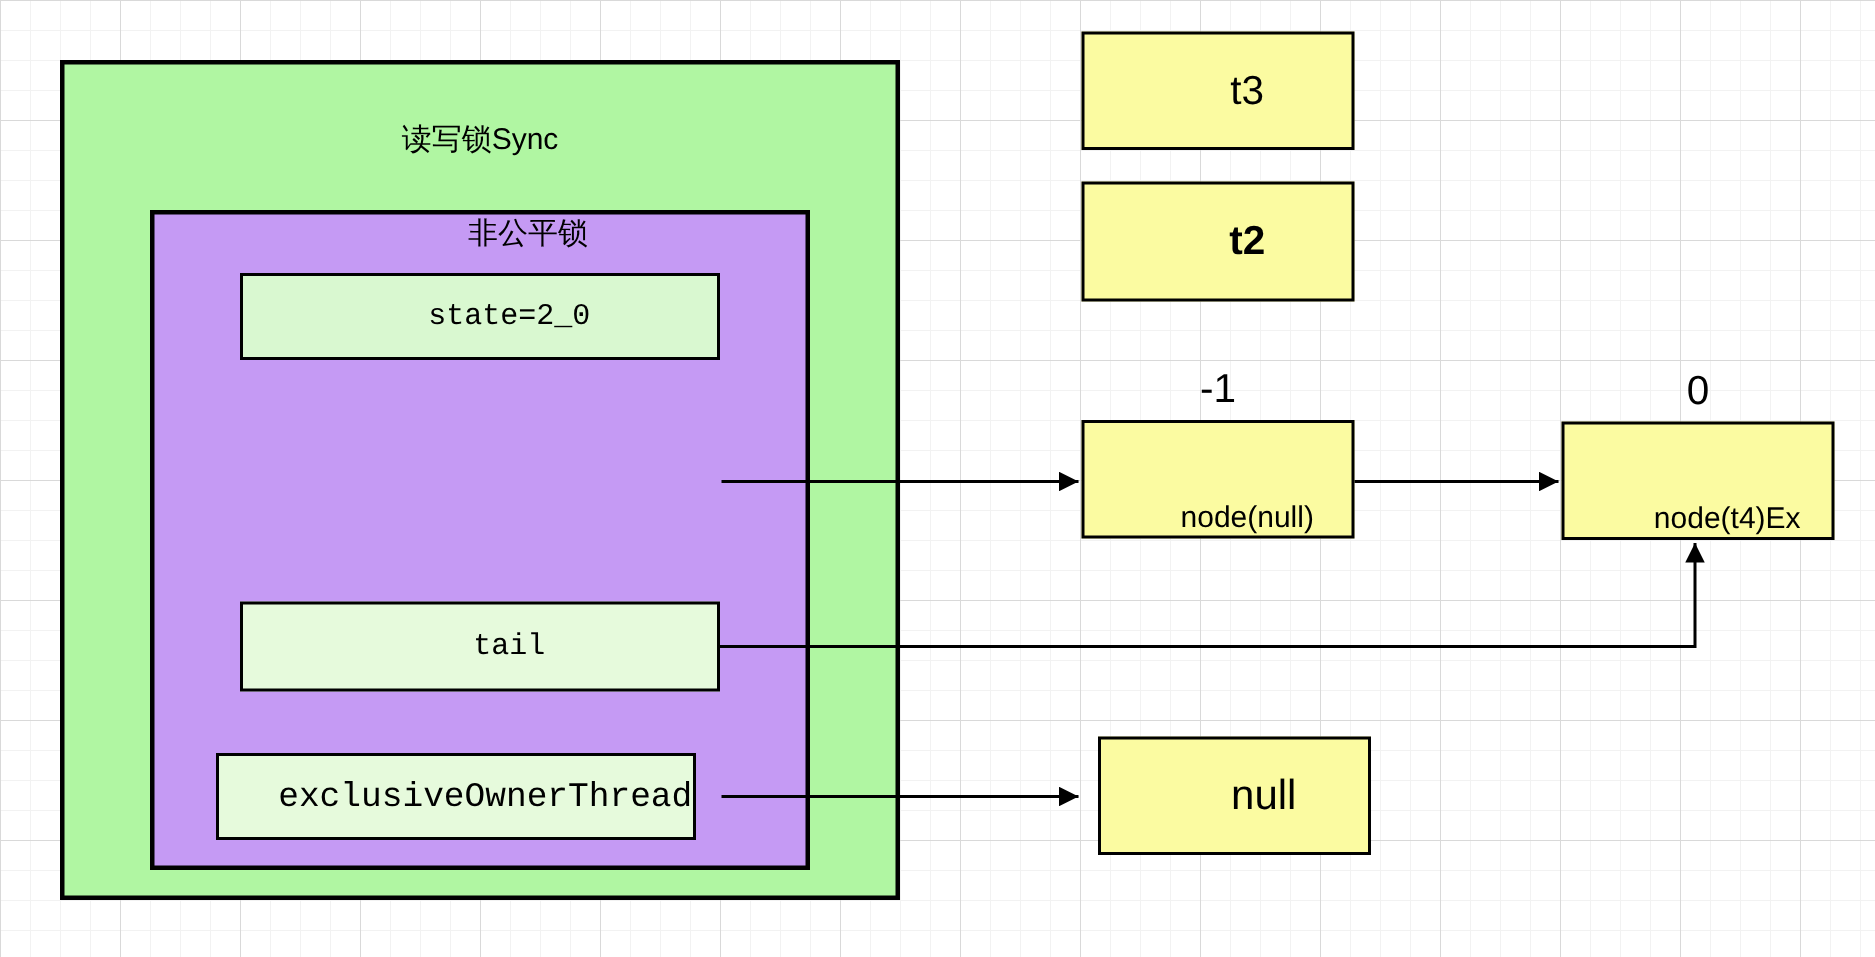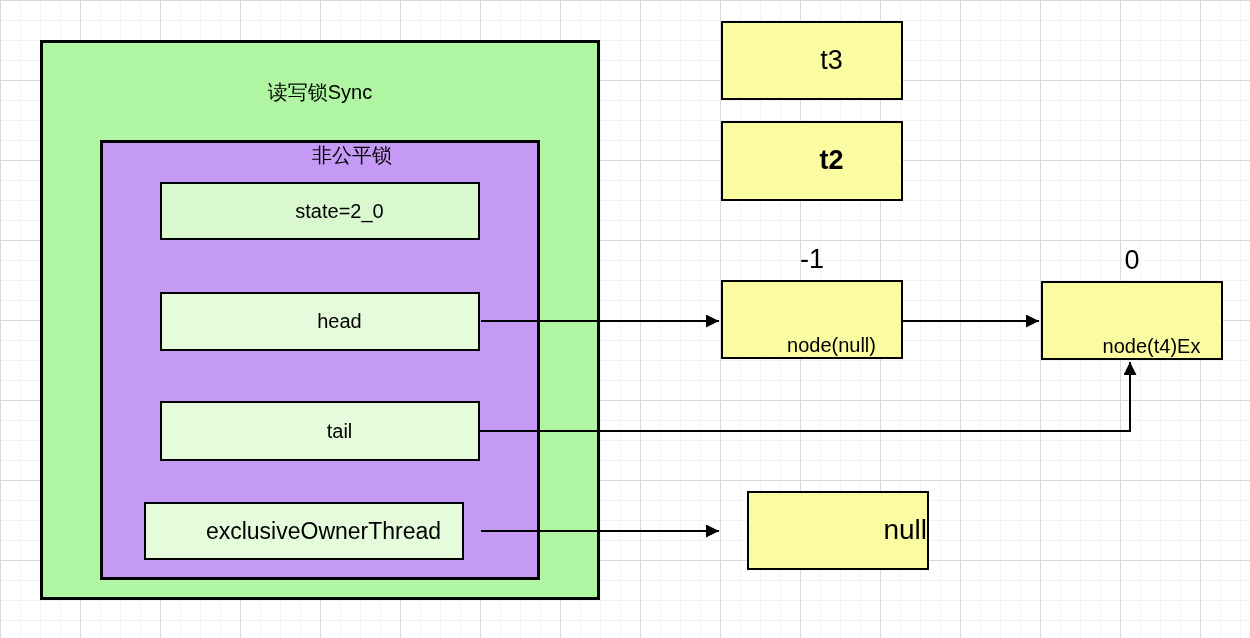--- a/index.html
+++ b/index.html
@@ -17,21 +17,21 @@
       linear-gradient(to right, var(--grid-minor,#f2f2f2) 1px, transparent 1px),
       linear-gradient(to bottom, var(--grid-minor,#f2f2f2) 1px, transparent 1px);
     background-size:80px 80px,80px 80px,20px 20px,20px 20px;
   }
   .shape{
     position:absolute;box-sizing:border-box;
     display:flex;align-items:center;justify-content:center;
     text-align:center;line-height:1.15;padding-left:39px;
   }
   .container-box{border:3px solid #000;}
-  .field-box{border:2px solid #000;font-size:20px;}
+  .field-box{border:2px solid #000;font-size:20px;font-family:Liberation Mono, monospace;}
   .yellow-box{border:2px solid #000;font-size:27px;}
   .node-box{border:2px solid #000;font-size:20px;align-items:flex-end;}
   .floating-label{
     position:absolute;box-sizing:border-box;text-align:center;
     background:transparent;display:flex;align-items:center;justify-content:center;
   }
   .big-title{font-size:20px;}
   .ws-label{font-size:27px;}
   #arrow-layer{position:absolute;left:0;top:0;z-index:30;pointer-events:none;}
   .z10{z-index:10;} .z15{z-index:15;} .z20{z-index:20;}
@@ -43,23 +43,20 @@
 
   <div class="shape container-box z10" style="left: 40px; top: 40px; width: 560px; height: 560px; background-color: rgb(176, 246, 162);"></div>
   <div class="floating-label big-title z20" style="left:40px;top:72px;width:560px;height:40px;">读写锁Sync</div>
 
   <div class="shape container-box z15" style="left: 100px; top: 140px; width: 440px; height: 440px; background-color: rgb(197, 154, 244);"></div>
   <div class="floating-label big-title z20" style="left:100px;top:135px;width:504px;height:40px;">非公平锁</div>
 
   <div class="shape field-box z20" style="left: 160px; top: 182px; width: 320px; height: 58px; background-color: rgb(217, 248, 208);">
     <span>state=2_0</span>
   </div>
-  <div class="shape field-box z20" style="left: 160px; top: 292px; width: 320px; height: 59px; background-color: rgb(230, 250, 220);">
-    <span>head</span>
-  </div>
   <div class="shape field-box z20" style="left: 160px; top: 401px; width: 320px; height: 60px; background-color: rgb(230, 250, 220);">
     <span>tail</span>
   </div>
   <div class="shape field-box z20" style="left: 144px; top: 502px; width: 320px; height: 58px; font-size: 23px; background-color: rgb(230, 250, 220);">
     <span>exclusiveOwnerThread</span>
   </div>
 
   <div class="shape yellow-box z20" style="left: 721px; top: 21px; width: 182px; height: 79px; background-color: rgb(251, 251, 161);">
     <span>t3</span>
   </div>
@@ -70,21 +67,21 @@
   <div class="floating-label ws-label z20" style="left:721px;top:240px;width:182px;height:38px;">-1</div>
   <div class="shape node-box z20" style="left: 721px; top: 280px; width: 182px; height: 79px; background-color: rgb(251, 251, 161);">
     <span>node(null)</span>
   </div>
 
   <div class="floating-label ws-label z20" style="left:1041px;top:241px;width:182px;height:38px;">0</div>
   <div class="shape node-box z20" style="left: 1041px; top: 281px; width: 182px; height: 79px; background-color: rgb(251, 251, 161);">
     <span>node(t4)Ex</span>
   </div>
 
-  <div class="shape yellow-box z20" style="left: 747px; top: 491px; width: 182px; height: 79px; font-size: 28px; background-color: rgb(251, 251, 161); justify-content: flex-end;">
+  <div class="shape yellow-box z20" style="left: 732px; top: 491px; width: 182px; height: 79px; font-size: 28px; background-color: rgb(251, 251, 161);">
     <span>null</span>
   </div>
 
   <svg id="arrow-layer" width="1250" height="638" viewBox="0 0 1250 638">
     <defs>
       <marker id="arrowhead" viewBox="0 0 10 10" refX="10" refY="5" markerWidth="13" markerHeight="13" orient="auto" markerUnits="userSpaceOnUse">
         <path d="M0,0 L10,5 L0,10 z" fill="#000"></path>
       </marker>
     </defs>
     <path d="M481,321 L719,321" stroke="#000" stroke-width="2" fill="none" marker-end="url(#arrowhead)"></path>

